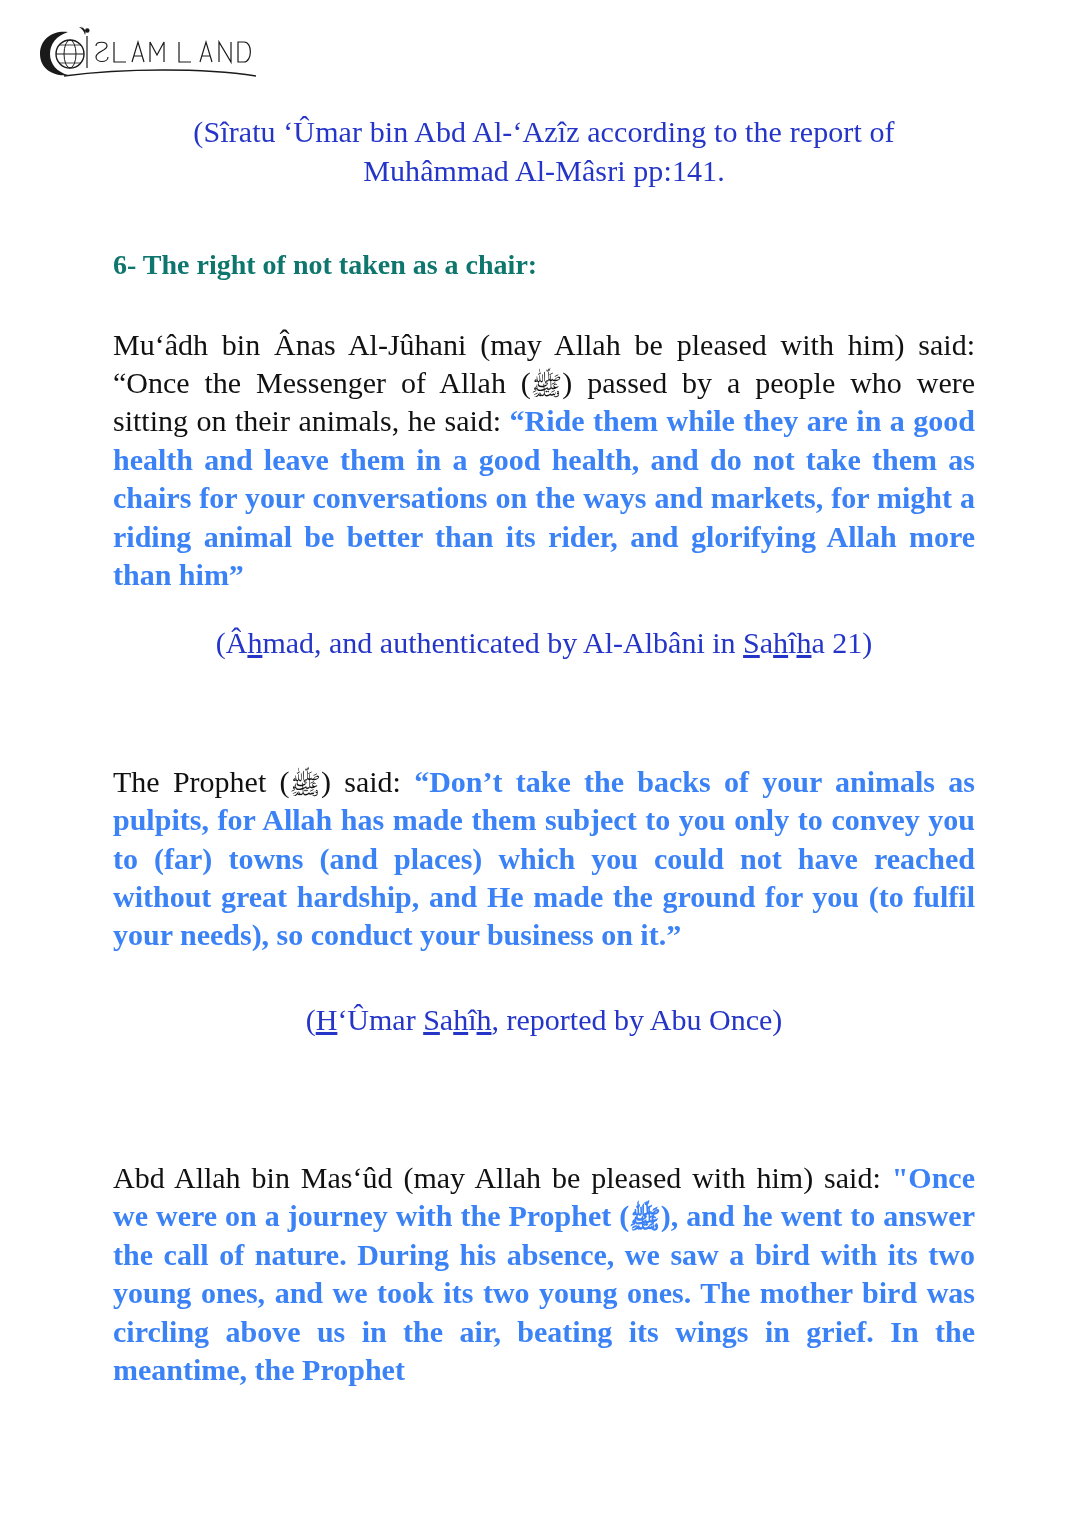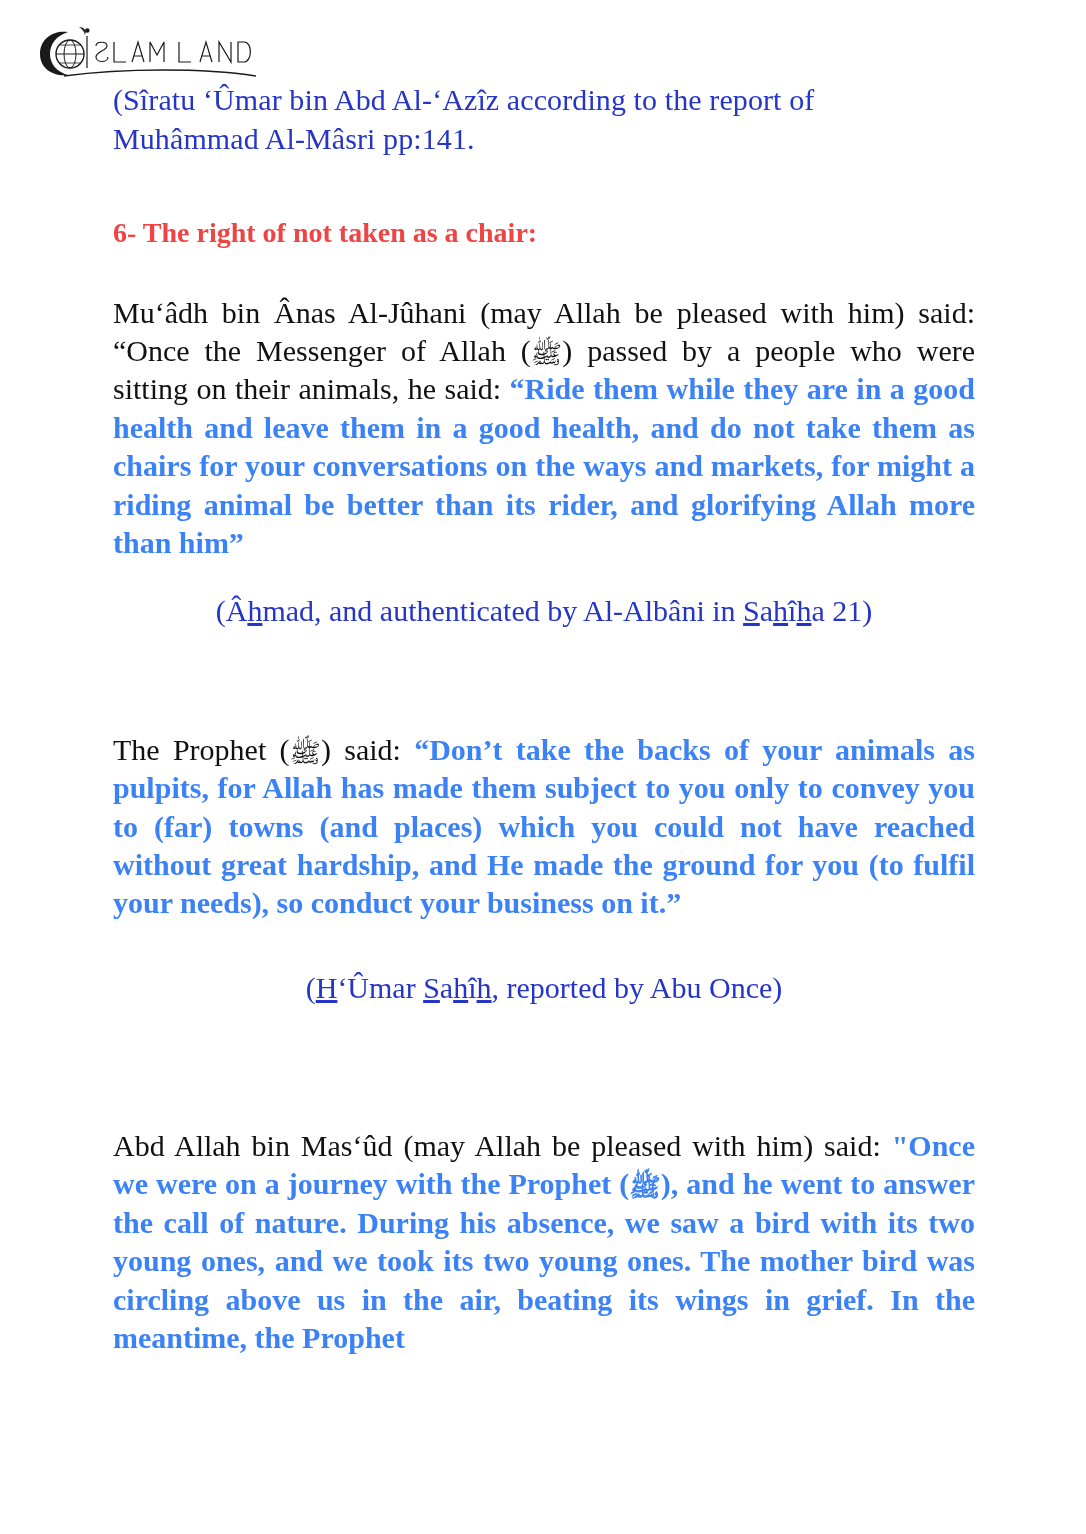--- a/index.html
+++ b/index.html
@@ -27,34 +27,34 @@
 
   
   .page {
     position: absolute;
     left: 113px;
     top: 0;
     width: 862px;
   }
 
   .source-ref {
-    margin-top: 80px;
-    text-align: left;
+    margin-top: 112px;
+    text-align: center;
     color: #2435c8;
     font-size: 30px;
     line-height: 1.30;
     letter-spacing: 0.1px;
   }
 
   .section {
     margin-top: 0;
   }
 
   .heading {
-    color: #ef4444;
+    color: #0f766e;
     font-weight: bold;
     font-size: 28px;
     line-height: 1.2;
   }
 
   .para {
     font-size: 30px;
     line-height: 1.28;
     text-align: justify;
     text-justify: inter-word;

